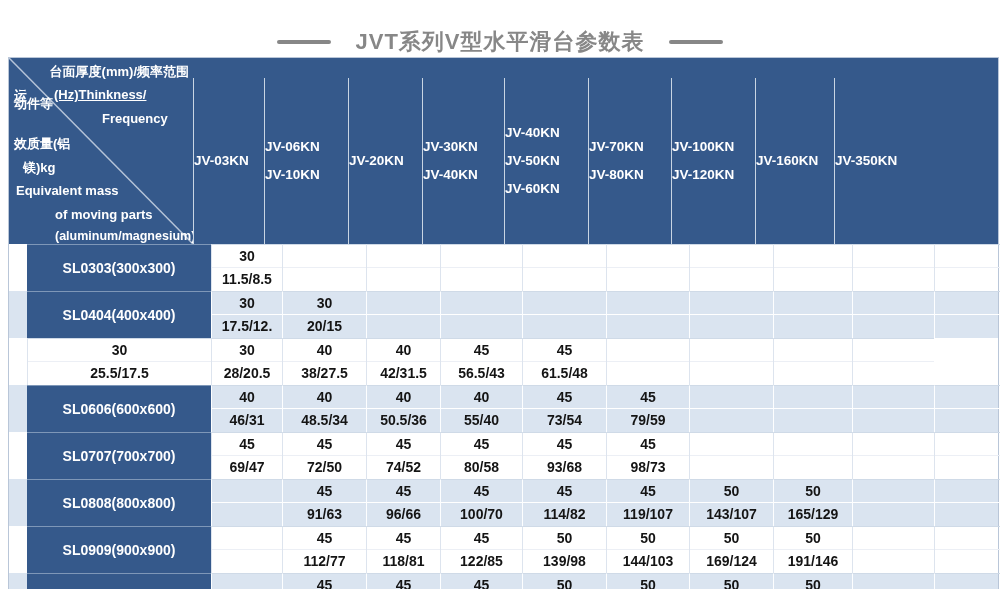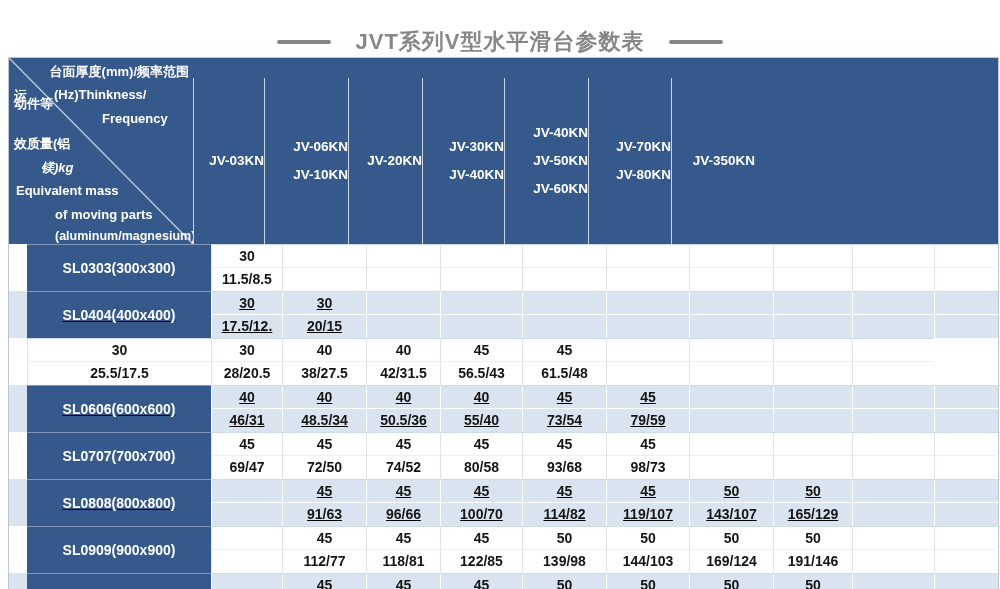--- a/index.html
+++ b/index.html
@@ -26,41 +26,41 @@
   }
   .grid-cols {
     display:grid;
     grid-template-columns:184px 71px 84px 74px 82px 84px 83px 84px 79px 82px 82px;
   }
 
   
   .header-row { height:186px; background:var(--header-blue,#35598B); }
   .col-head {
     border-left:1px solid #c9d5e3;
-    display:flex; flex-direction:column; justify-content:center; align-items:flex-end;
+    display:flex; flex-direction:column; justify-content:center; align-items:flex-start;
     color:#ffffff; font-weight:bold; font-size:13.5px; text-align:center;margin-top:20px;
   }
   .col-head .hl { line-height:28px; white-space:nowrap; }
 
   
   .corner { position:relative; color:#ffffff; font-weight:bold; font-size:13px; overflow:hidden; }
   .corner svg { position:absolute; left:0; top:0; }
   .corner span { position:absolute; white-space:nowrap; }
   .cl1 { top:5px;  right:4px; }
-  .cl2a{ top:29px; left:5px; }  .cl2b{ top:29px; left:45px; }
+  .cl2a{ top:29px; left:5px; }  .cl2b{ top:29px; left:45px;text-decoration:underline; }
   .cl3a{ top:37px; left:5px; }  .cl3b{ top:53px; left:93px; }
   .cl4 { top:77px; left:5px; }
-  .cl5 { top:101px;left:32px;font-style:italic; }
+  .cl5 { top:101px;left:14px; }
   .cl6 { top:125px;left:7px; }
   .cl7 { top:149px;left:16px;margin-left:30px; }
   .cl8 { top:171px;left:2px; font-size:12.5px;margin-left:44px; }
 
   
   .trow { height:47px; background:#ffffff;padding-left:18px; }
-  .trow.alt { background:var(--alt-row,#DAE4F0);text-decoration:underline; }
+  .trow.alt { background:var(--alt-row,#DAE4F0); }
   .row-head {
     border-top:1px solid #7e97b8;
     background:var(--header-blue,#35598B);
     color:#ffffff; font-weight:bold; font-size:14px;
     display:flex; align-items:center; justify-content:center;
     white-space:nowrap; box-sizing:border-box;
   }
   .cell { border-top:1px solid #cfdae7; border-left:1px solid #dde4ee; box-sizing:border-box; }
   .trow.alt .cell { border-left-color:#fdfeff; }
   .half {
@@ -116,20 +116,27 @@
       <div class="col-head">
         <div class="hl">JV-40KN</div>
         <div class="hl">JV-50KN</div>
         <div class="hl">JV-60KN</div>
       </div>
       <div class="col-head">
         <div class="hl">JV-70KN</div>
         <div class="hl">JV-80KN</div>
       </div>
       <div class="col-head">
+        <div class="hl">JV-100KN</div>
+        <div class="hl">JV-120KN</div>
+      </div>
+      <div class="col-head">
+        <div class="hl">JV-160KN</div>
+      </div>
+      <div class="col-head">
         <div class="hl">JV-350KN</div>
       </div>
     </div>
 
   <div>
 
   <div class="grid-cols trow">
         <div class="row-head">SL0303(300x300)</div>
         <div class="cell">
           <div class="half top">30</div>

